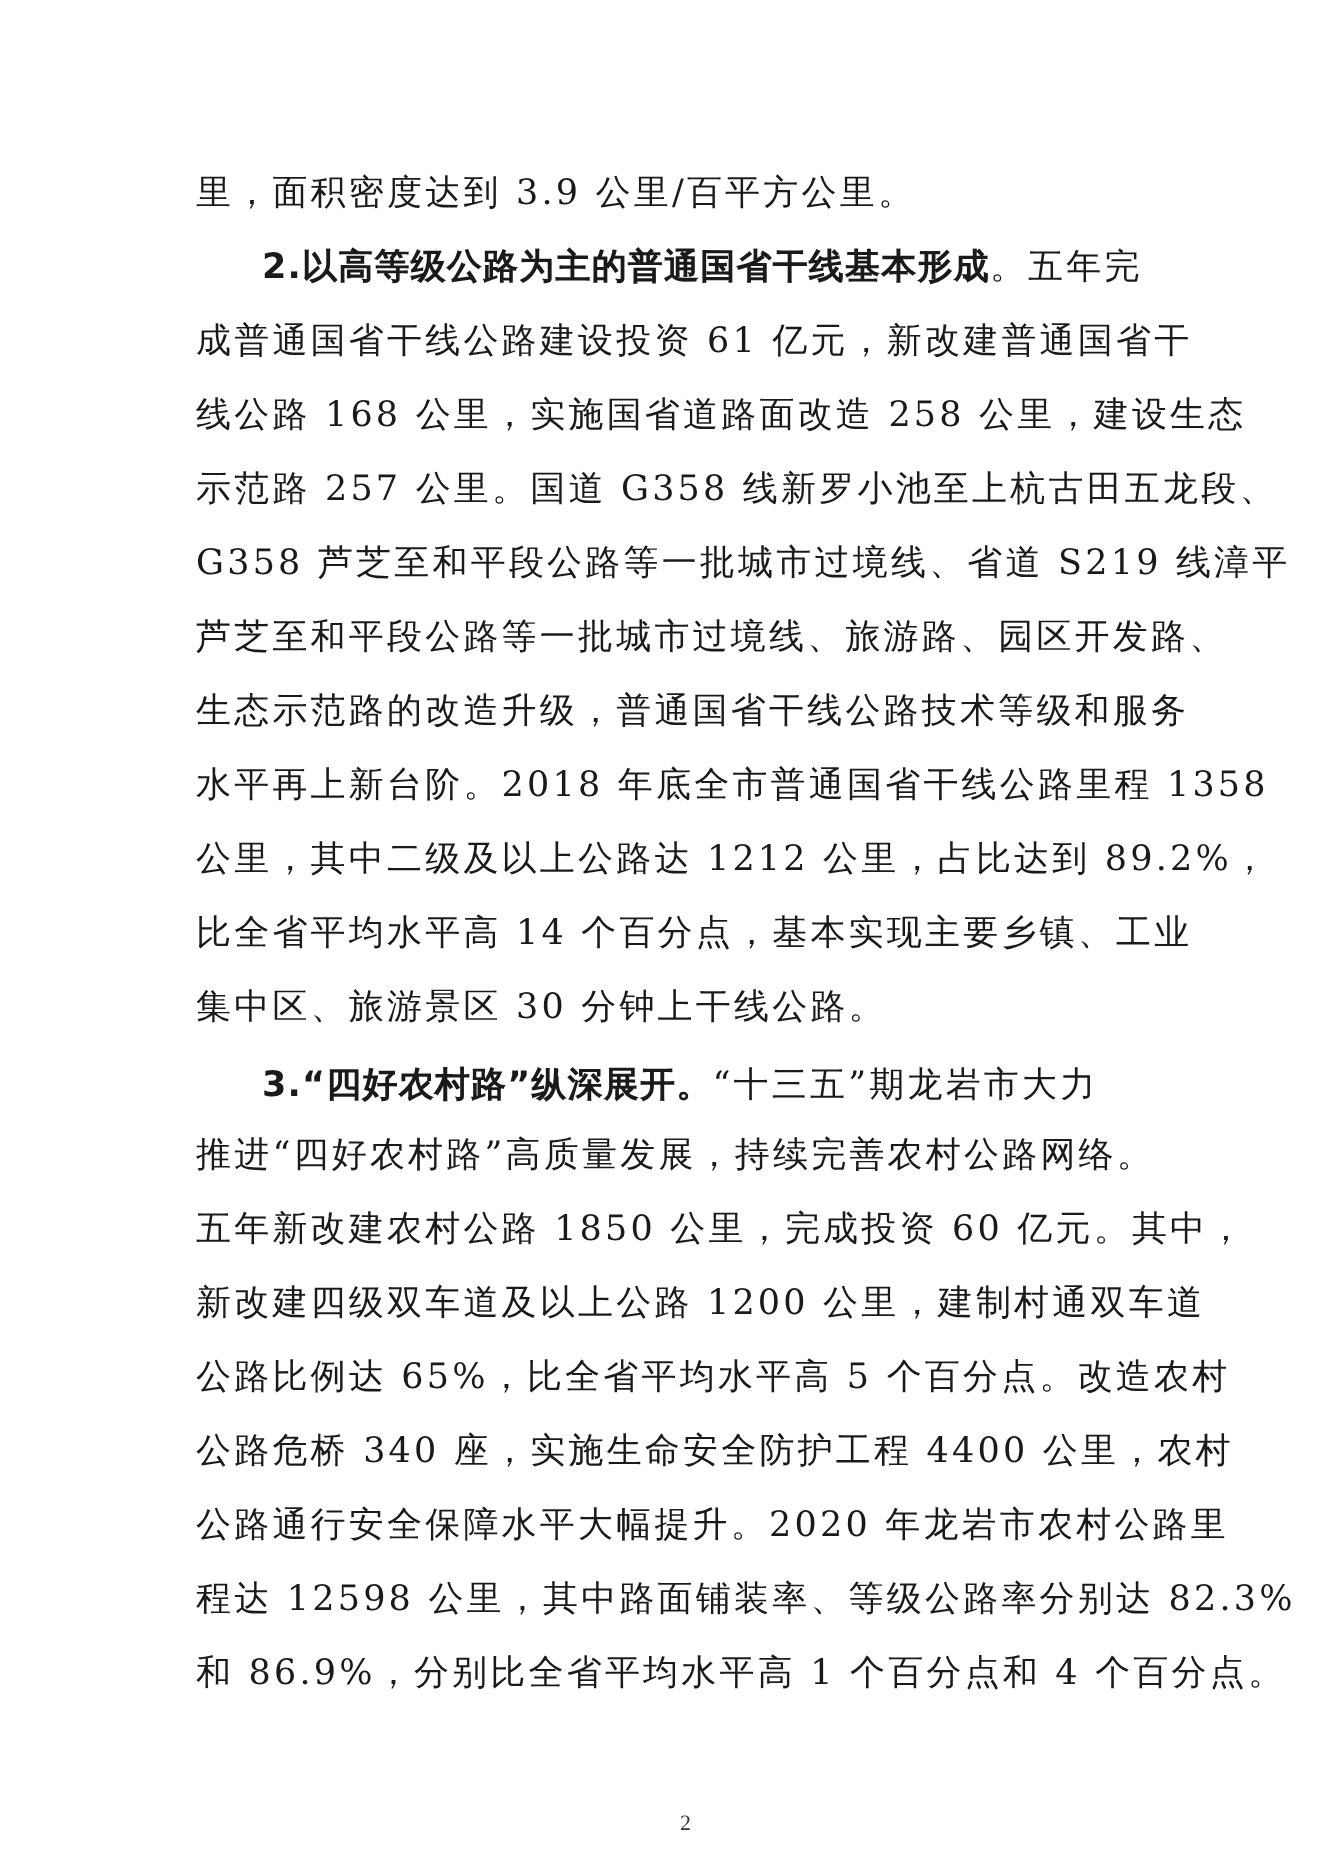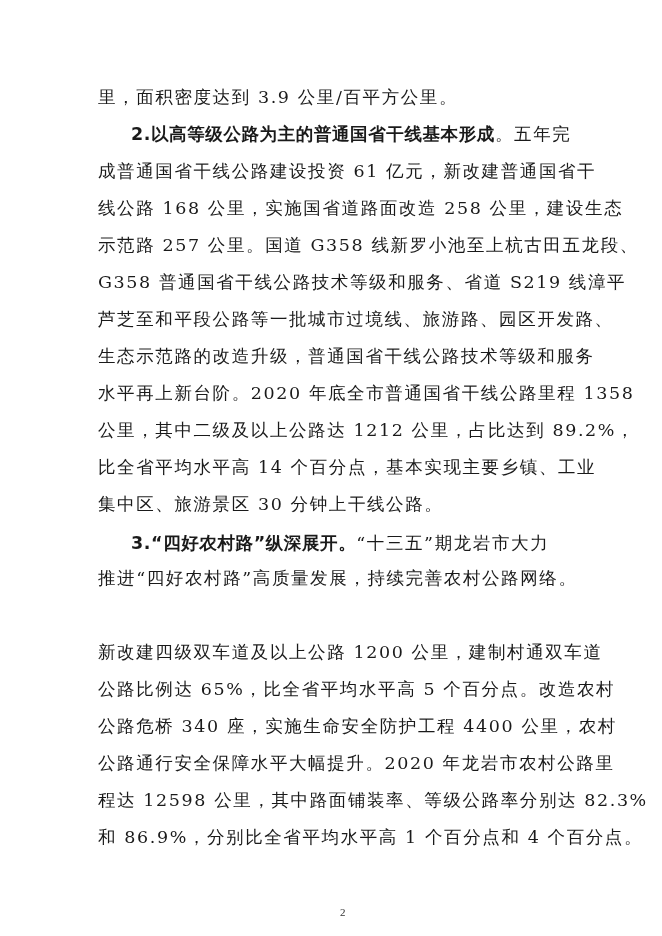--- a/index.html
+++ b/index.html
@@ -21,30 +21,31 @@
 </head>
 <body>
 
 <div class="page">
   <div class="line" style="top:86px"><span>里，面积密度达到 3.9 公里/百平方公里。</span></div>
 
   <div class="line indent" style="top:123px"><span class="bold">2.以高等级公路为主的普通国省干线基本形成</span><span>。五年完</span></div>
   <div class="line" style="top:160px"><span>成普通国省干线公路建设投资 61 亿元，新改建普通国省干</span></div>
   <div class="line" style="top:197px"><span>线公路 168 公里，实施国省道路面改造 258 公里，建设生态</span></div>
   <div class="line" style="top:234px"><span>示范路 257 公里。国道 G358 线新罗小池至上杭古田五龙段、</span></div>
-  <div class="line" style="top:271px"><span>G358 普通国省干线公路技术等级和服务、省道 S219 线漳平</span></div>
+  <div class="line" style="top:271px"><span>G358 芦芝至和平段公路等一批城市过境线、省道 S219 线漳平</span></div>
   <div class="line" style="top:308px"><span>芦芝至和平段公路等一批城市过境线、旅游路、园区开发路、</span></div>
   <div class="line" style="top:345px"><span>生态示范路的改造升级，普通国省干线公路技术等级和服务</span></div>
-  <div class="line" style="top:382px"><span>水平再上新台阶。2020 年底全市普通国省干线公路里程 1358</span></div>
+  <div class="line" style="top:382px"><span>水平再上新台阶。2018 年底全市普通国省干线公路里程 1358</span></div>
   <div class="line" style="top:419px"><span>公里，其中二级及以上公路达 1212 公里，占比达到 89.2%，</span></div>
   <div class="line" style="top:456px"><span>比全省平均水平高 14 个百分点，基本实现主要乡镇、工业</span></div>
   <div class="line" style="top:493px"><span>集中区、旅游景区 30 分钟上干线公路。</span></div>
 
   <div class="line indent" style="top:532px"><span class="bold">3.“四好农村路”纵深展开。</span><span>“十三五”期龙岩市大力</span></div>
   <div class="line" style="top:567px"><span>推进“四好农村路”高质量发展，持续完善农村公路网络。</span></div>
+  <div class="line" style="top:604px"><span>五年新改建农村公路 1850 公里，完成投资 60 亿元。其中，</span></div>
   <div class="line" style="top:641px"><span>新改建四级双车道及以上公路 1200 公里，建制村通双车道</span></div>
   <div class="line" style="top:678px"><span>公路比例达 65%，比全省平均水平高 5 个百分点。改造农村</span></div>
   <div class="line" style="top:715px"><span>公路危桥 340 座，实施生命安全防护工程 4400 公里，农村</span></div>
   <div class="line" style="top:752px"><span>公路通行安全保障水平大幅提升。2020 年龙岩市农村公路里</span></div>
   <div class="line" style="top:789px"><span>程达 12598 公里，其中路面铺装率、等级公路率分别达 82.3%</span></div>
   <div class="line" style="top:826px"><span>和 86.9%，分别比全省平均水平高 1 个百分点和 4 个百分点。</span></div>
 
   <div class="pagenum" style="top:906px">2</div>
 </div>
 

